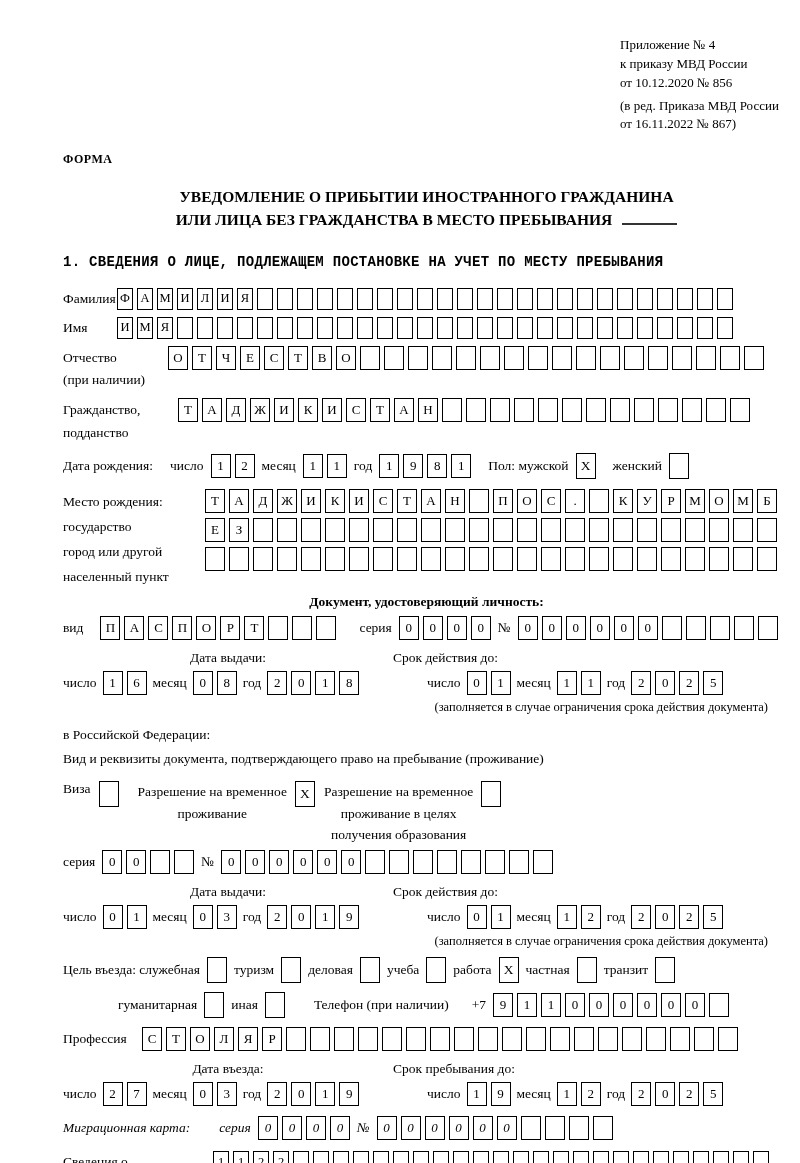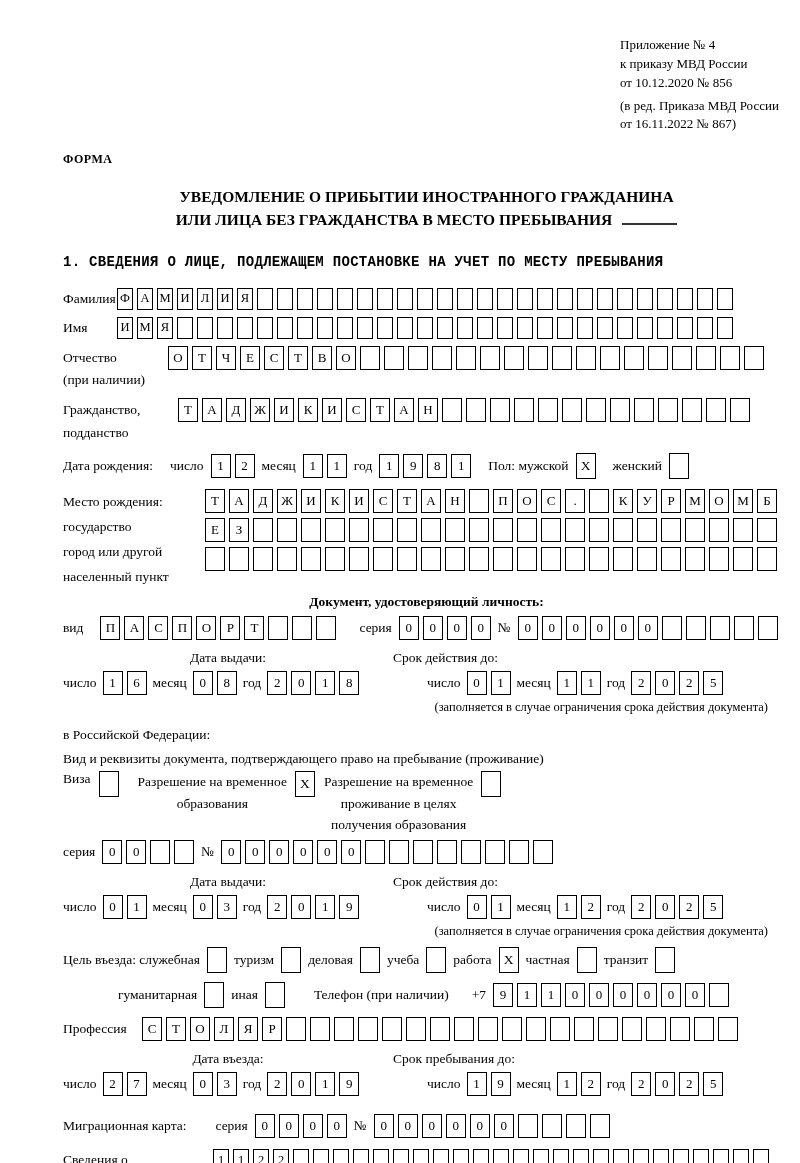--- a/index.html
+++ b/index.html
@@ -43,21 +43,21 @@
   
   .dph { display:flex; margin-top:10px; }
   .dph-l { width:330px; text-align:center; }
   .dph-r { width:345px; text-align:left; }
   .dp { display:flex; align-items:center; margin-top:5px; }
   .dp-l { width:330px; display:flex; align-items:center; gap:6px; }
   .dp-r { display:flex; align-items:center; gap:6px; padding-left:34px; }
   .note { text-align:right; font-size:12.5px; margin-top:5px; padding-right:22px; }
 
   
-  .visa-row { display:flex; align-items:flex-start; gap:9px; }
+  .visa-row { display:flex; align-items:flex-start; margin-top:10px; gap:9px; }
   .vr-item { display:flex; align-items:flex-start; gap:8px; }
   .vr-lines { text-align:center; line-height:1.6; }
 </style>
 </head>
 <body>
 
 <div class="page">
 
   <div class="hdr">
     <div>Приложение № 4</div>
@@ -430,21 +430,21 @@
   <div class="visa-row">
     <span class="vr-item">
       <span>Виза</span>
       <span class="cells">
           <span class="cell cb"></span>
         </span>
     </span>
     <span class="vr-item ml10">
       <span class="vr-lines">
         <div>Разрешение на временное</div>
-        <div>образования</div>
+        <div>проживание</div>
       </span>
       <span class="cells">
           <span class="cell cb">X</span>
         </span>
     </span>
     <span class="vr-item">
       <span class="vr-lines">
         <div>Разрешение на временное</div>
         <div>проживание в целях</div>
         <div>получения образования</div>
@@ -653,21 +653,21 @@
       <span>год</span>
       <span class="cells">
           <span class="cell w">2</span>
           <span class="cell w">0</span>
           <span class="cell w">2</span>
           <span class="cell w">5</span>
         </span>
     </span>
   </div>
 
-  <div class="irow" style="margin-top:18px;">
+  <div class="irow" style="margin-top:10px;font-style:italic;">
     <span>Миграционная карта:</span>
     <span class="ml22">серия</span>
     <span class="cells">
         <span class="cell w">0</span>
         <span class="cell w">0</span>
         <span class="cell w">0</span>
         <span class="cell w">0</span>
       </span>
     <span>№</span>
     <span class="cells">

